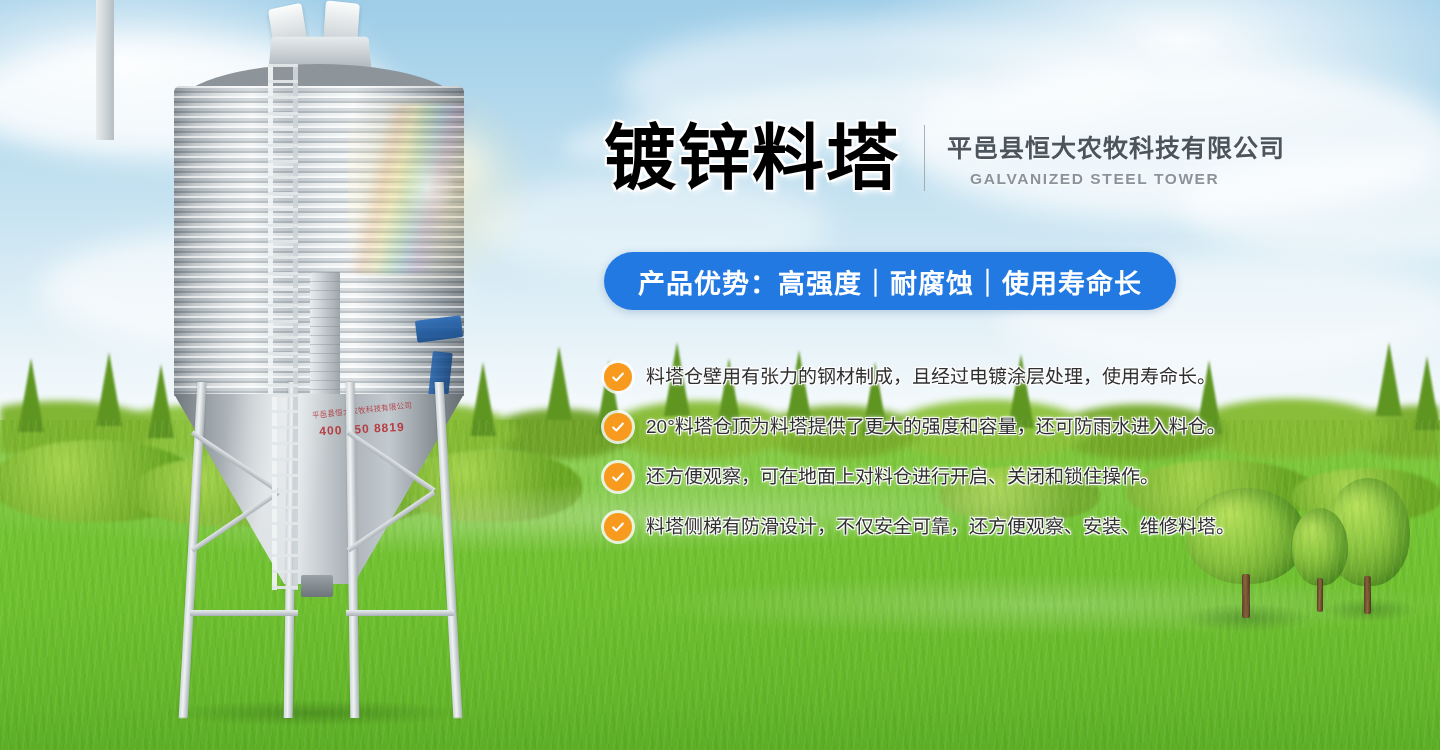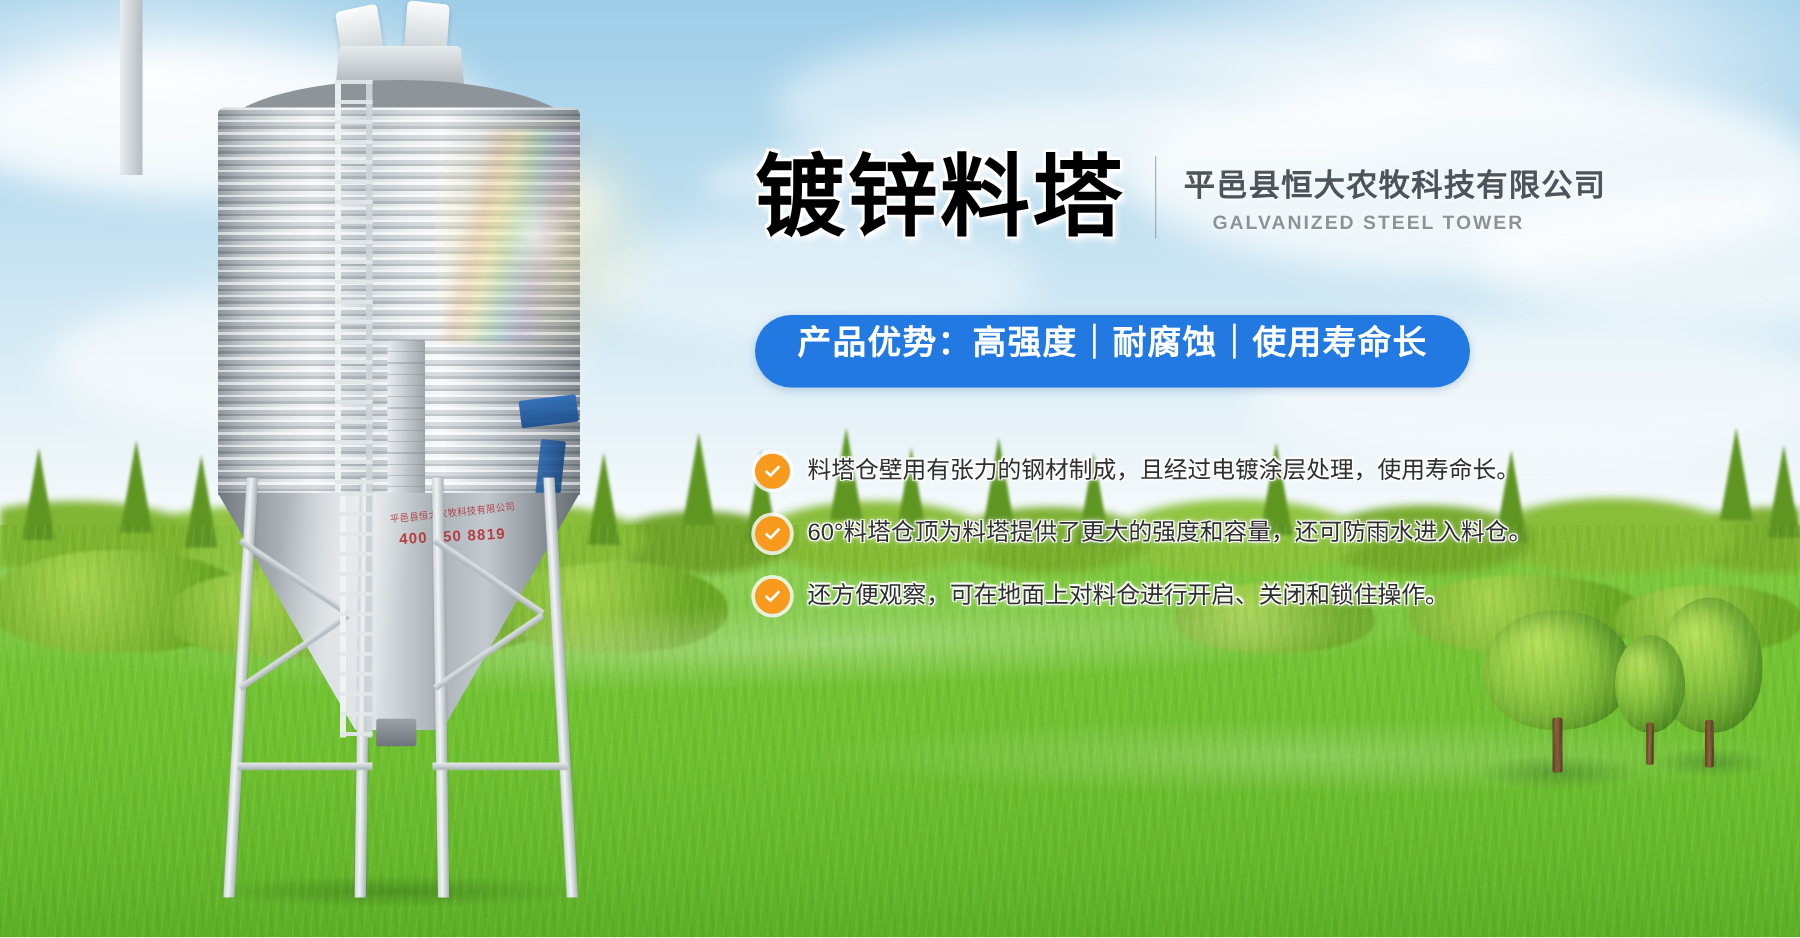--- a/index.html
+++ b/index.html
@@ -279,21 +279,21 @@
     white-space:nowrap; text-shadow:0 1px 2px rgba(255,255,255,.85);
   }
   .brand-en{
     font-size:15.5px; font-weight:bold; color:#8b9399; letter-spacing:1.6px;
     white-space:nowrap; text-shadow:0 1px 2px rgba(255,255,255,.8);margin-left:23px;
   }
 
   .advantage-pill{
     position:absolute; left:0; top:252px;
     height:58px; padding:0 34px;
-    display:flex; 
+    display:flex; align-items:center;
     background:#2279e2; border-radius:29px;
     box-shadow:0 2px 8px rgba(20,70,140,.22);
   }
   .advantage-pill .txt{
     font-size:27px; font-weight:bold; color:#ffffff; letter-spacing:1px;
     white-space:nowrap;
   }
 
   .features{ position:absolute; left:0; top:352px; width:690px; }
   .feature{
@@ -448,30 +448,38 @@
         </span>
         <span class="ftxt">料塔仓壁用有张力的钢材制成，且经过电镀涂层处理，使用寿命长。</span>
       </div>
 
       <div class="feature">
         <span class="check">
           <svg width="16" height="16" viewBox="0 0 16 16" aria-hidden="true">
             <path d="M3.2 8.4 L6.4 11.4 L12.9 4.6" fill="none" stroke="#ffffff" stroke-width="2.1" stroke-linecap="round" stroke-linejoin="round"></path>
           </svg>
         </span>
-        <span class="ftxt">60°料塔仓顶为料塔提供了更大的强度和容量，还可防雨水进入料仓。</span>
+        <span class="ftxt">20°料塔仓顶为料塔提供了更大的强度和容量，还可防雨水进入料仓。</span>
       </div>
 
 
       <div class="feature">
         <span class="check">
           <svg width="16" height="16" viewBox="0 0 16 16" aria-hidden="true">
             <path d="M3.2 8.4 L6.4 11.4 L12.9 4.6" fill="none" stroke="#ffffff" stroke-width="2.1" stroke-linecap="round" stroke-linejoin="round"></path>
           </svg>
         </span>
         <span class="ftxt">还方便观察，可在地面上对料仓进行开启、关闭和锁住操作。</span>
       </div>
 
+      <div class="feature">
+        <span class="check">
+          <svg width="16" height="16" viewBox="0 0 16 16" aria-hidden="true">
+            <path d="M3.2 8.4 L6.4 11.4 L12.9 4.6" fill="none" stroke="#ffffff" stroke-width="2.1" stroke-linecap="round" stroke-linejoin="round"></path>
+          </svg>
+        </span>
+        <span class="ftxt">料塔侧梯有防滑设计，不仅安全可靠，还方便观察、安装、维修料塔。</span>
+      </div>
 
     </div>
   </div>
 
 </div>
 
 </body></html>

